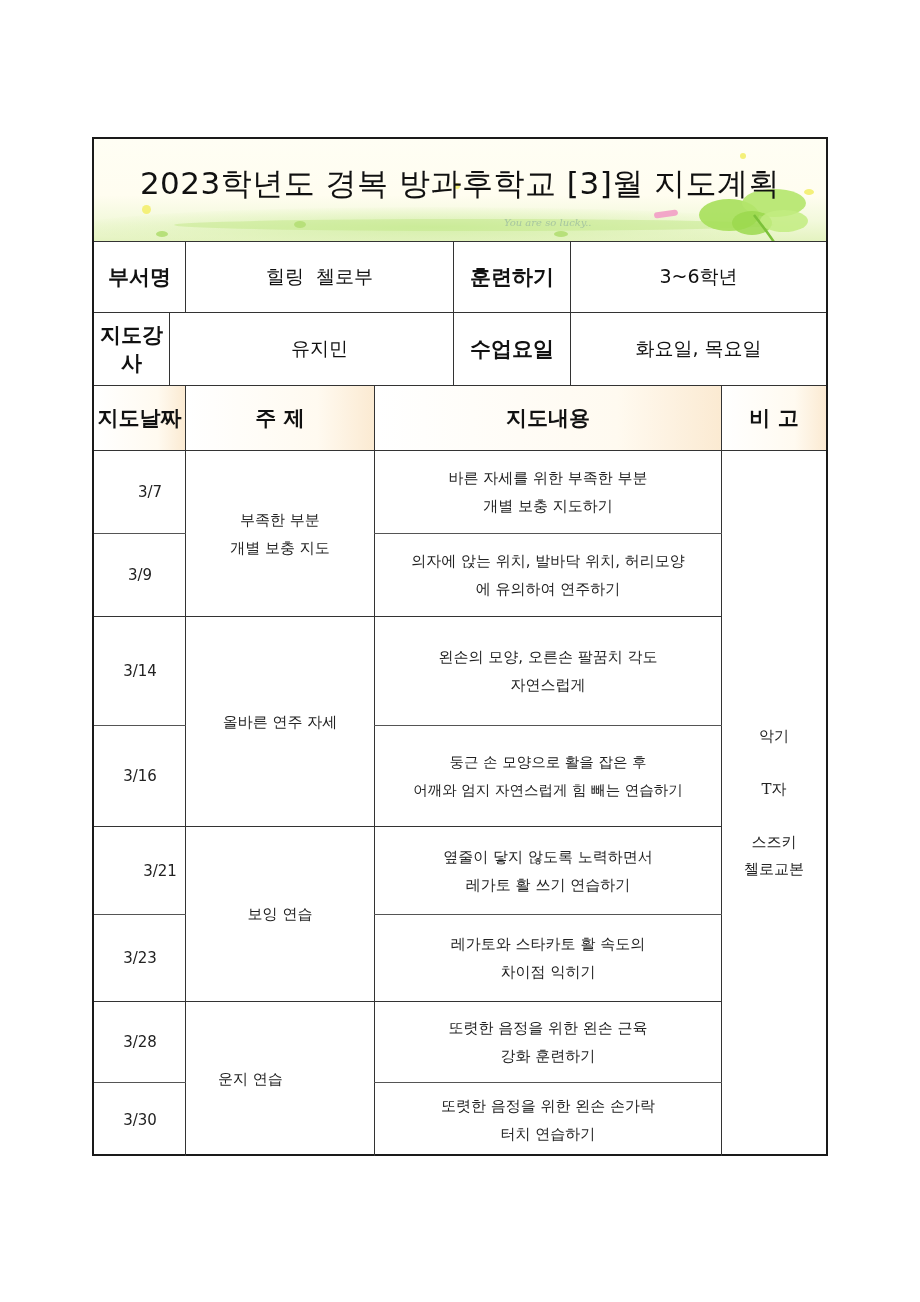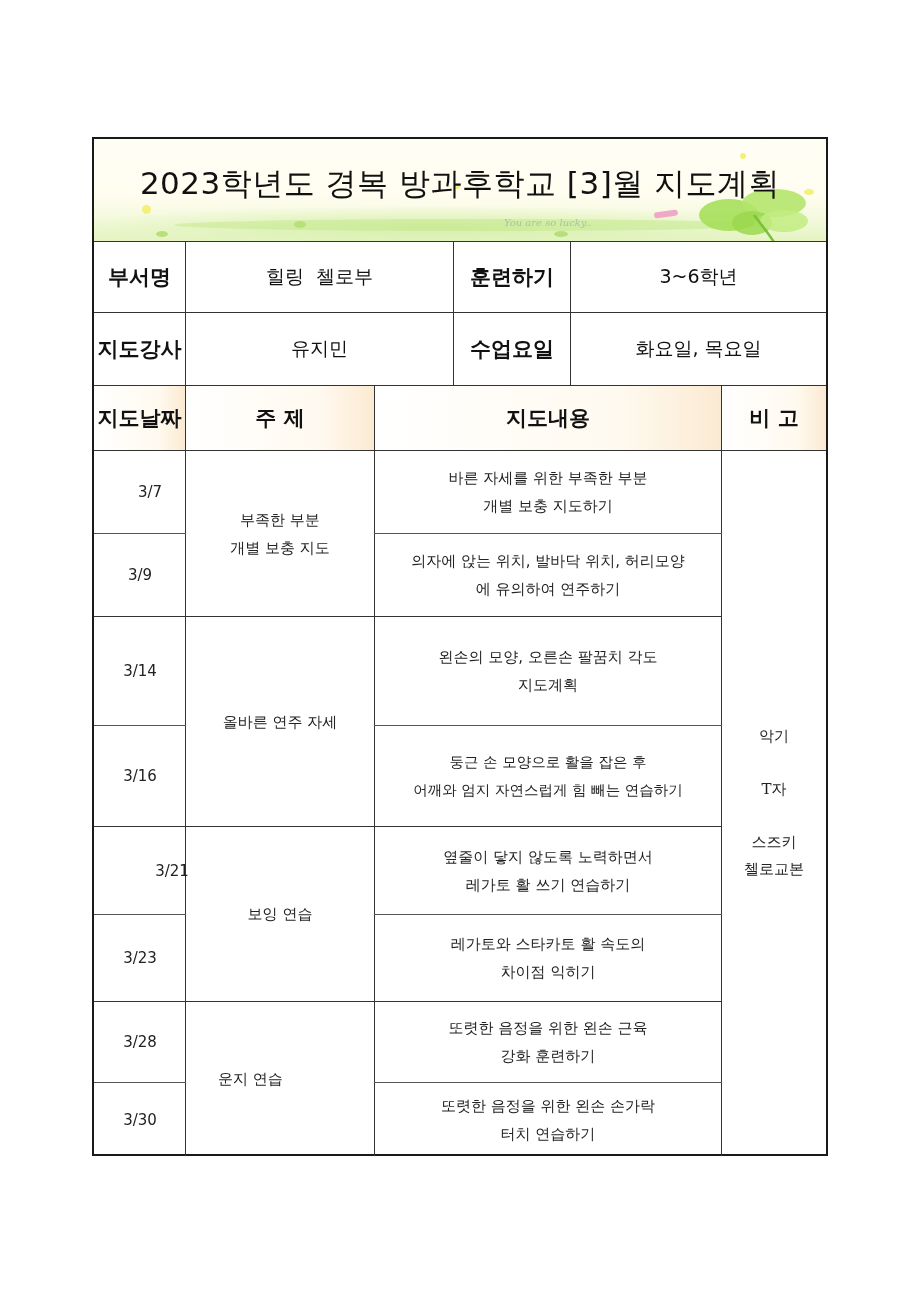--- a/index.html
+++ b/index.html
@@ -73,21 +73,21 @@
     </div>
     <div class="cell" style="left:360px;width:117px;">
       <span class="lbl">훈련하기</span>
     </div>
     <div class="cell last" style="left:477px;width:255px;">
       <span class="val">3~6학년</span>
     </div>
   </div>
 
   <div class="row" style="top:174px;height:73px;">
-    <div class="cell" style="left:0;width:92px;">
+    <div class="cell" style="left:0;width:76px;">
       <span class="lbl">지도강사</span>
     </div>
     <div class="cell" style="left:92px;width:268px;">
       <span class="val">유지민</span>
     </div>
     <div class="cell" style="left:360px;width:117px;">
       <span class="lbl">수업요일</span>
     </div>
     <div class="cell last" style="left:477px;width:255px;">
       <span class="val">화요일, 목요일</span>
@@ -133,25 +133,25 @@
 개별 보충 지도</div>
     <div class="g-cell content" style="left:281px;top:0;width:346px;height:82px;white-space:pre-line;">바른 자세를 위한 부족한 부분
 개별 보충 지도하기</div>
     <div class="g-cell content" style="left:281px;top:83px;width:346px;height:82px;white-space:pre-line;">의자에 앉는 위치, 발바닥 위치, 허리모양
 에 유의하여 연주하기</div>
 
     <div class="g-cell date" style="left:0;top:166px;width:92px;height:108px;">3/14</div>
     <div class="g-cell date" style="left:0;top:275px;width:92px;height:100px;">3/16</div>
     <div class="g-cell topic" style="left:92px;top:166px;width:188px;height:209px;white-space:pre-line;">올바른 연주 자세</div>
     <div class="g-cell content" style="left:281px;top:166px;width:346px;height:108px;white-space:pre-line;">왼손의 모양, 오른손 팔꿈치 각도
-지도계획</div>
+자연스럽게</div>
     <div class="g-cell content" style="left:281px;top:275px;width:346px;height:100px;white-space:pre-line;font-size:14.5px;">둥근 손 모양으로 활을 잡은 후
 어깨와 엄지 자연스럽게 힘 빼는 연습하기</div>
 
-    <div class="g-cell date" style="left:12px;top:376px;width:108px;height:87px;padding-left:24px;">3/21</div>
+    <div class="g-cell date" style="left:0;top:376px;width:108px;height:87px;padding-left:24px;">3/21</div>
     <div class="g-cell date" style="left:0;top:464px;width:92px;height:86px;">3/23</div>
     <div class="g-cell topic" style="left:92px;top:376px;width:188px;height:174px;white-space:pre-line;">보잉 연습</div>
     <div class="g-cell content" style="left:281px;top:376px;width:346px;height:87px;white-space:pre-line;">옆줄이 닿지 않도록 노력하면서
 레가토 활 쓰기 연습하기</div>
     <div class="g-cell content" style="left:281px;top:464px;width:346px;height:86px;white-space:pre-line;">레가토와 스타카토 활 속도의
 차이점 익히기</div>
 
     <div class="g-cell date" style="left:0;top:551px;width:92px;height:80px;">3/28</div>
     <div class="g-cell date" style="left:0;top:632px;width:92px;height:73px;">3/30</div>
     <div class="g-cell topic" style="left:92px;top:551px;width:188px;height:154px;white-space:pre-line;justify-content:flex-start;padding-left:32px;">운지 연습</div>

